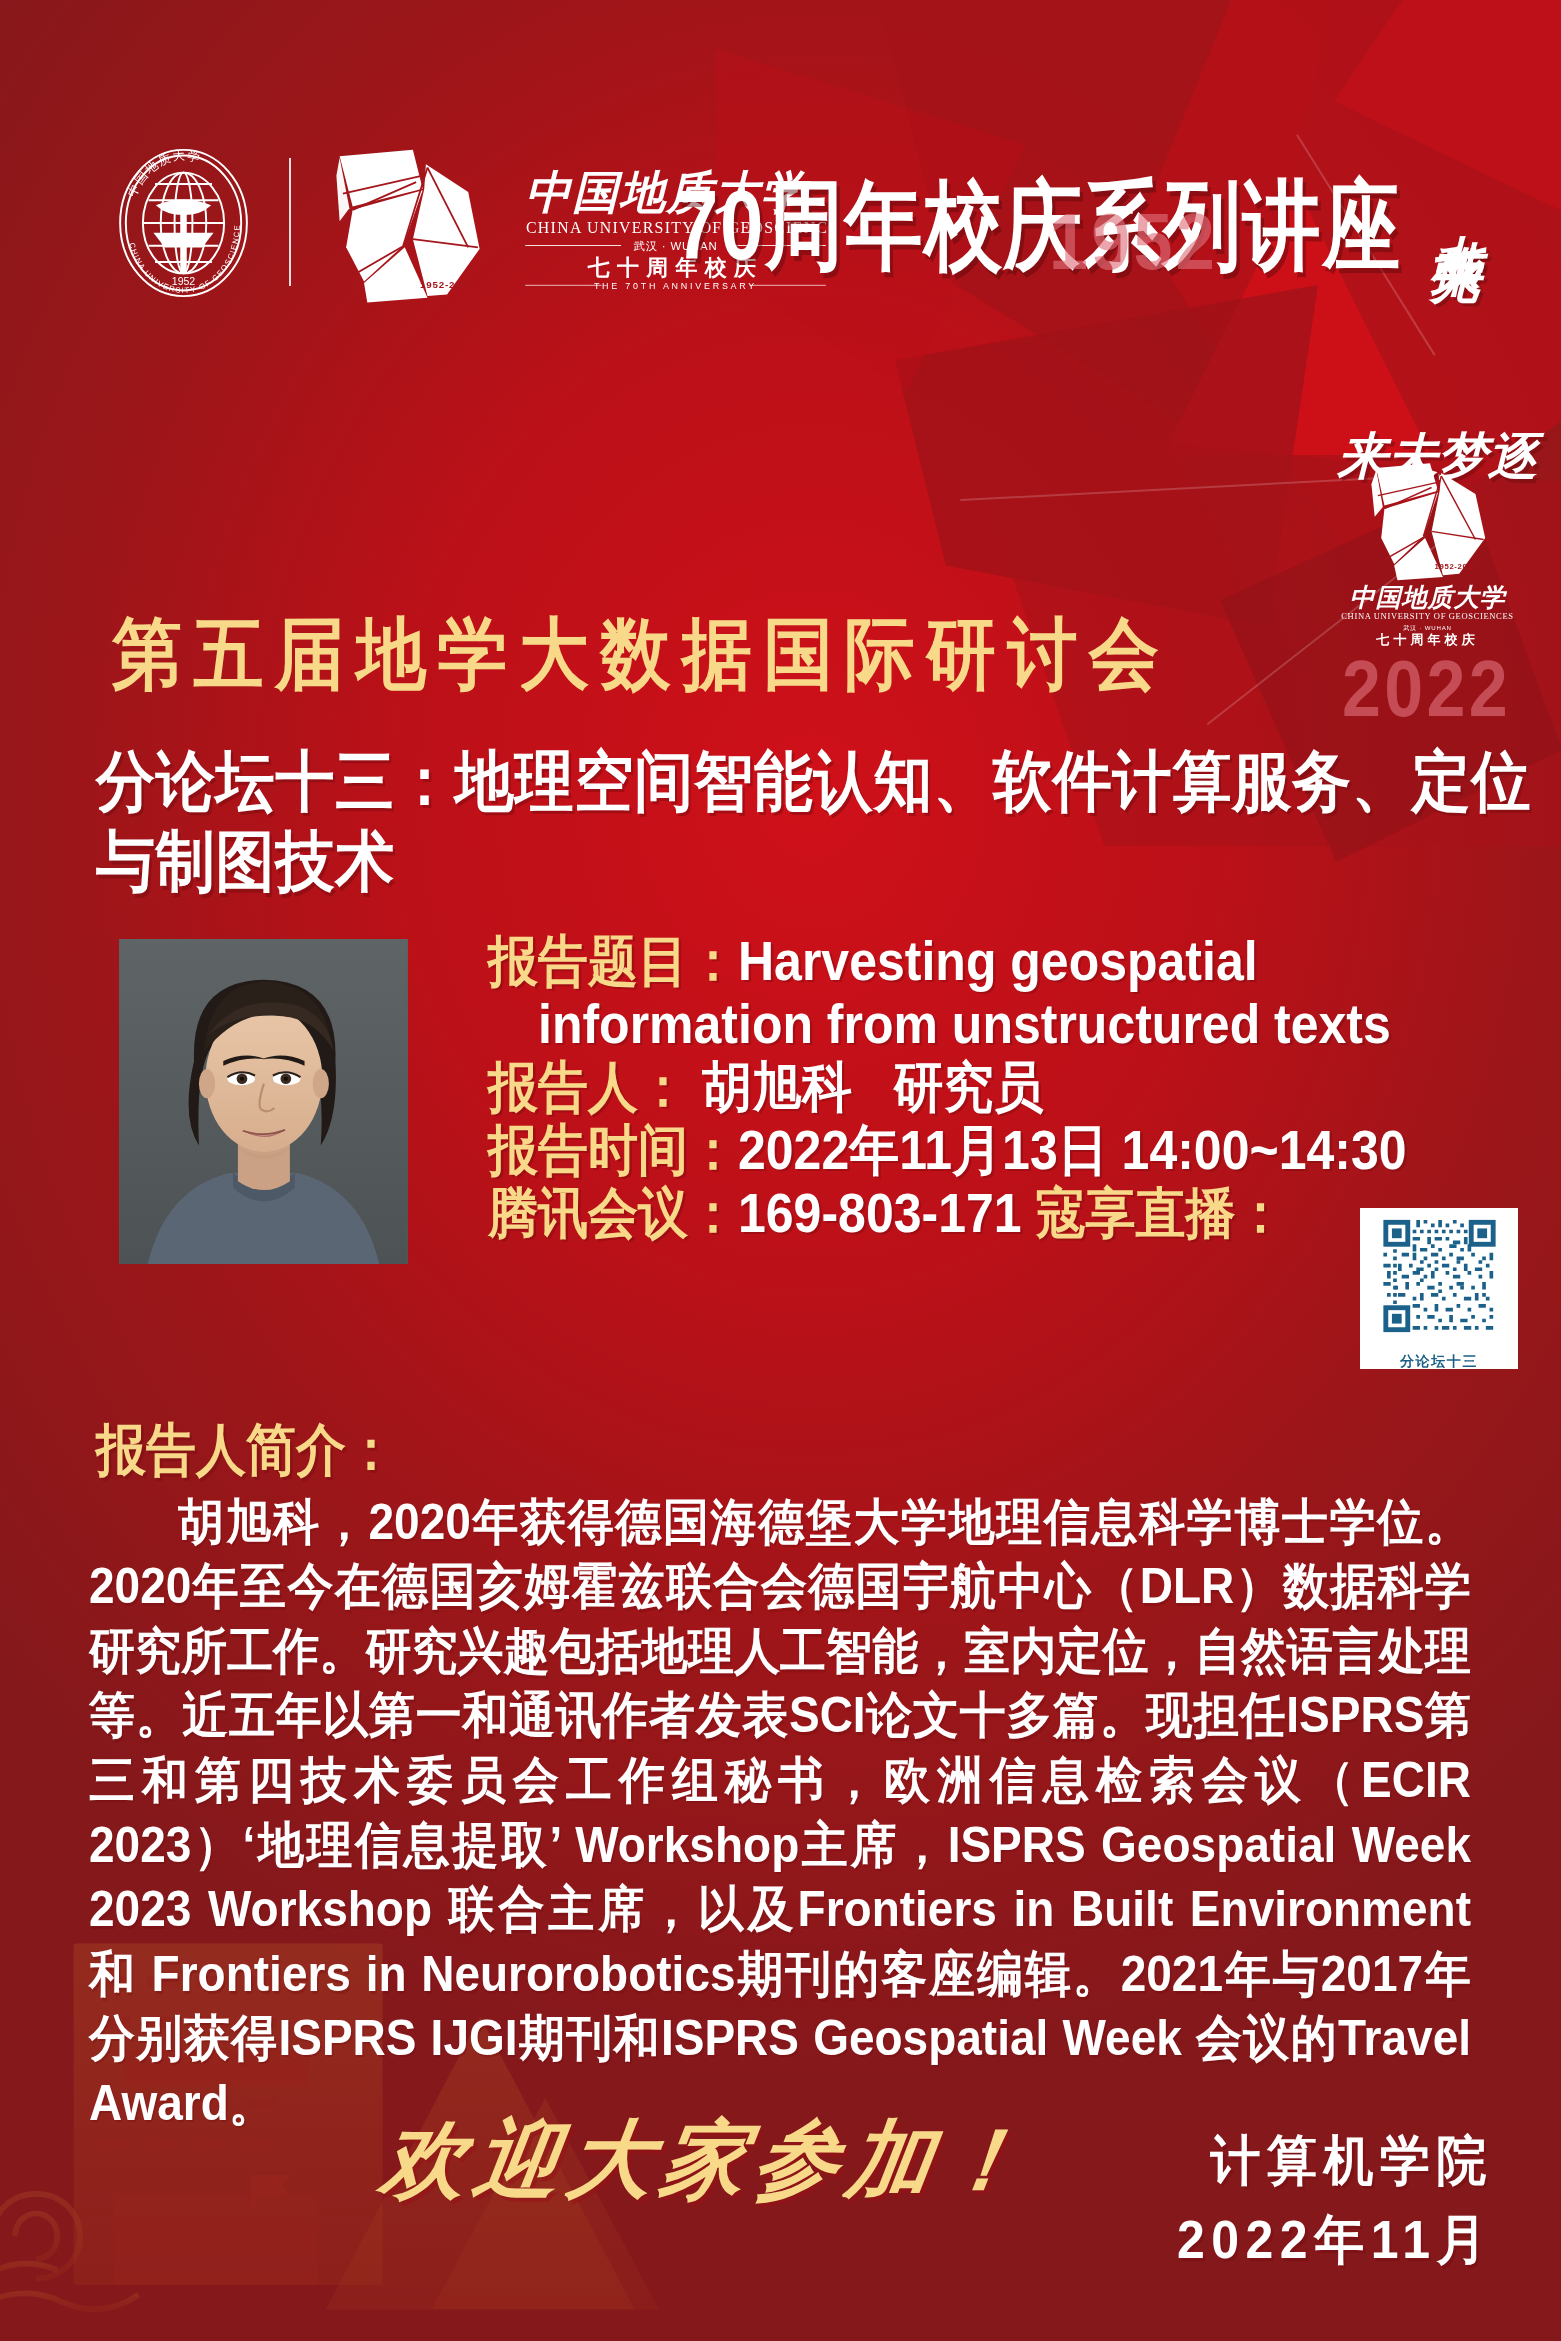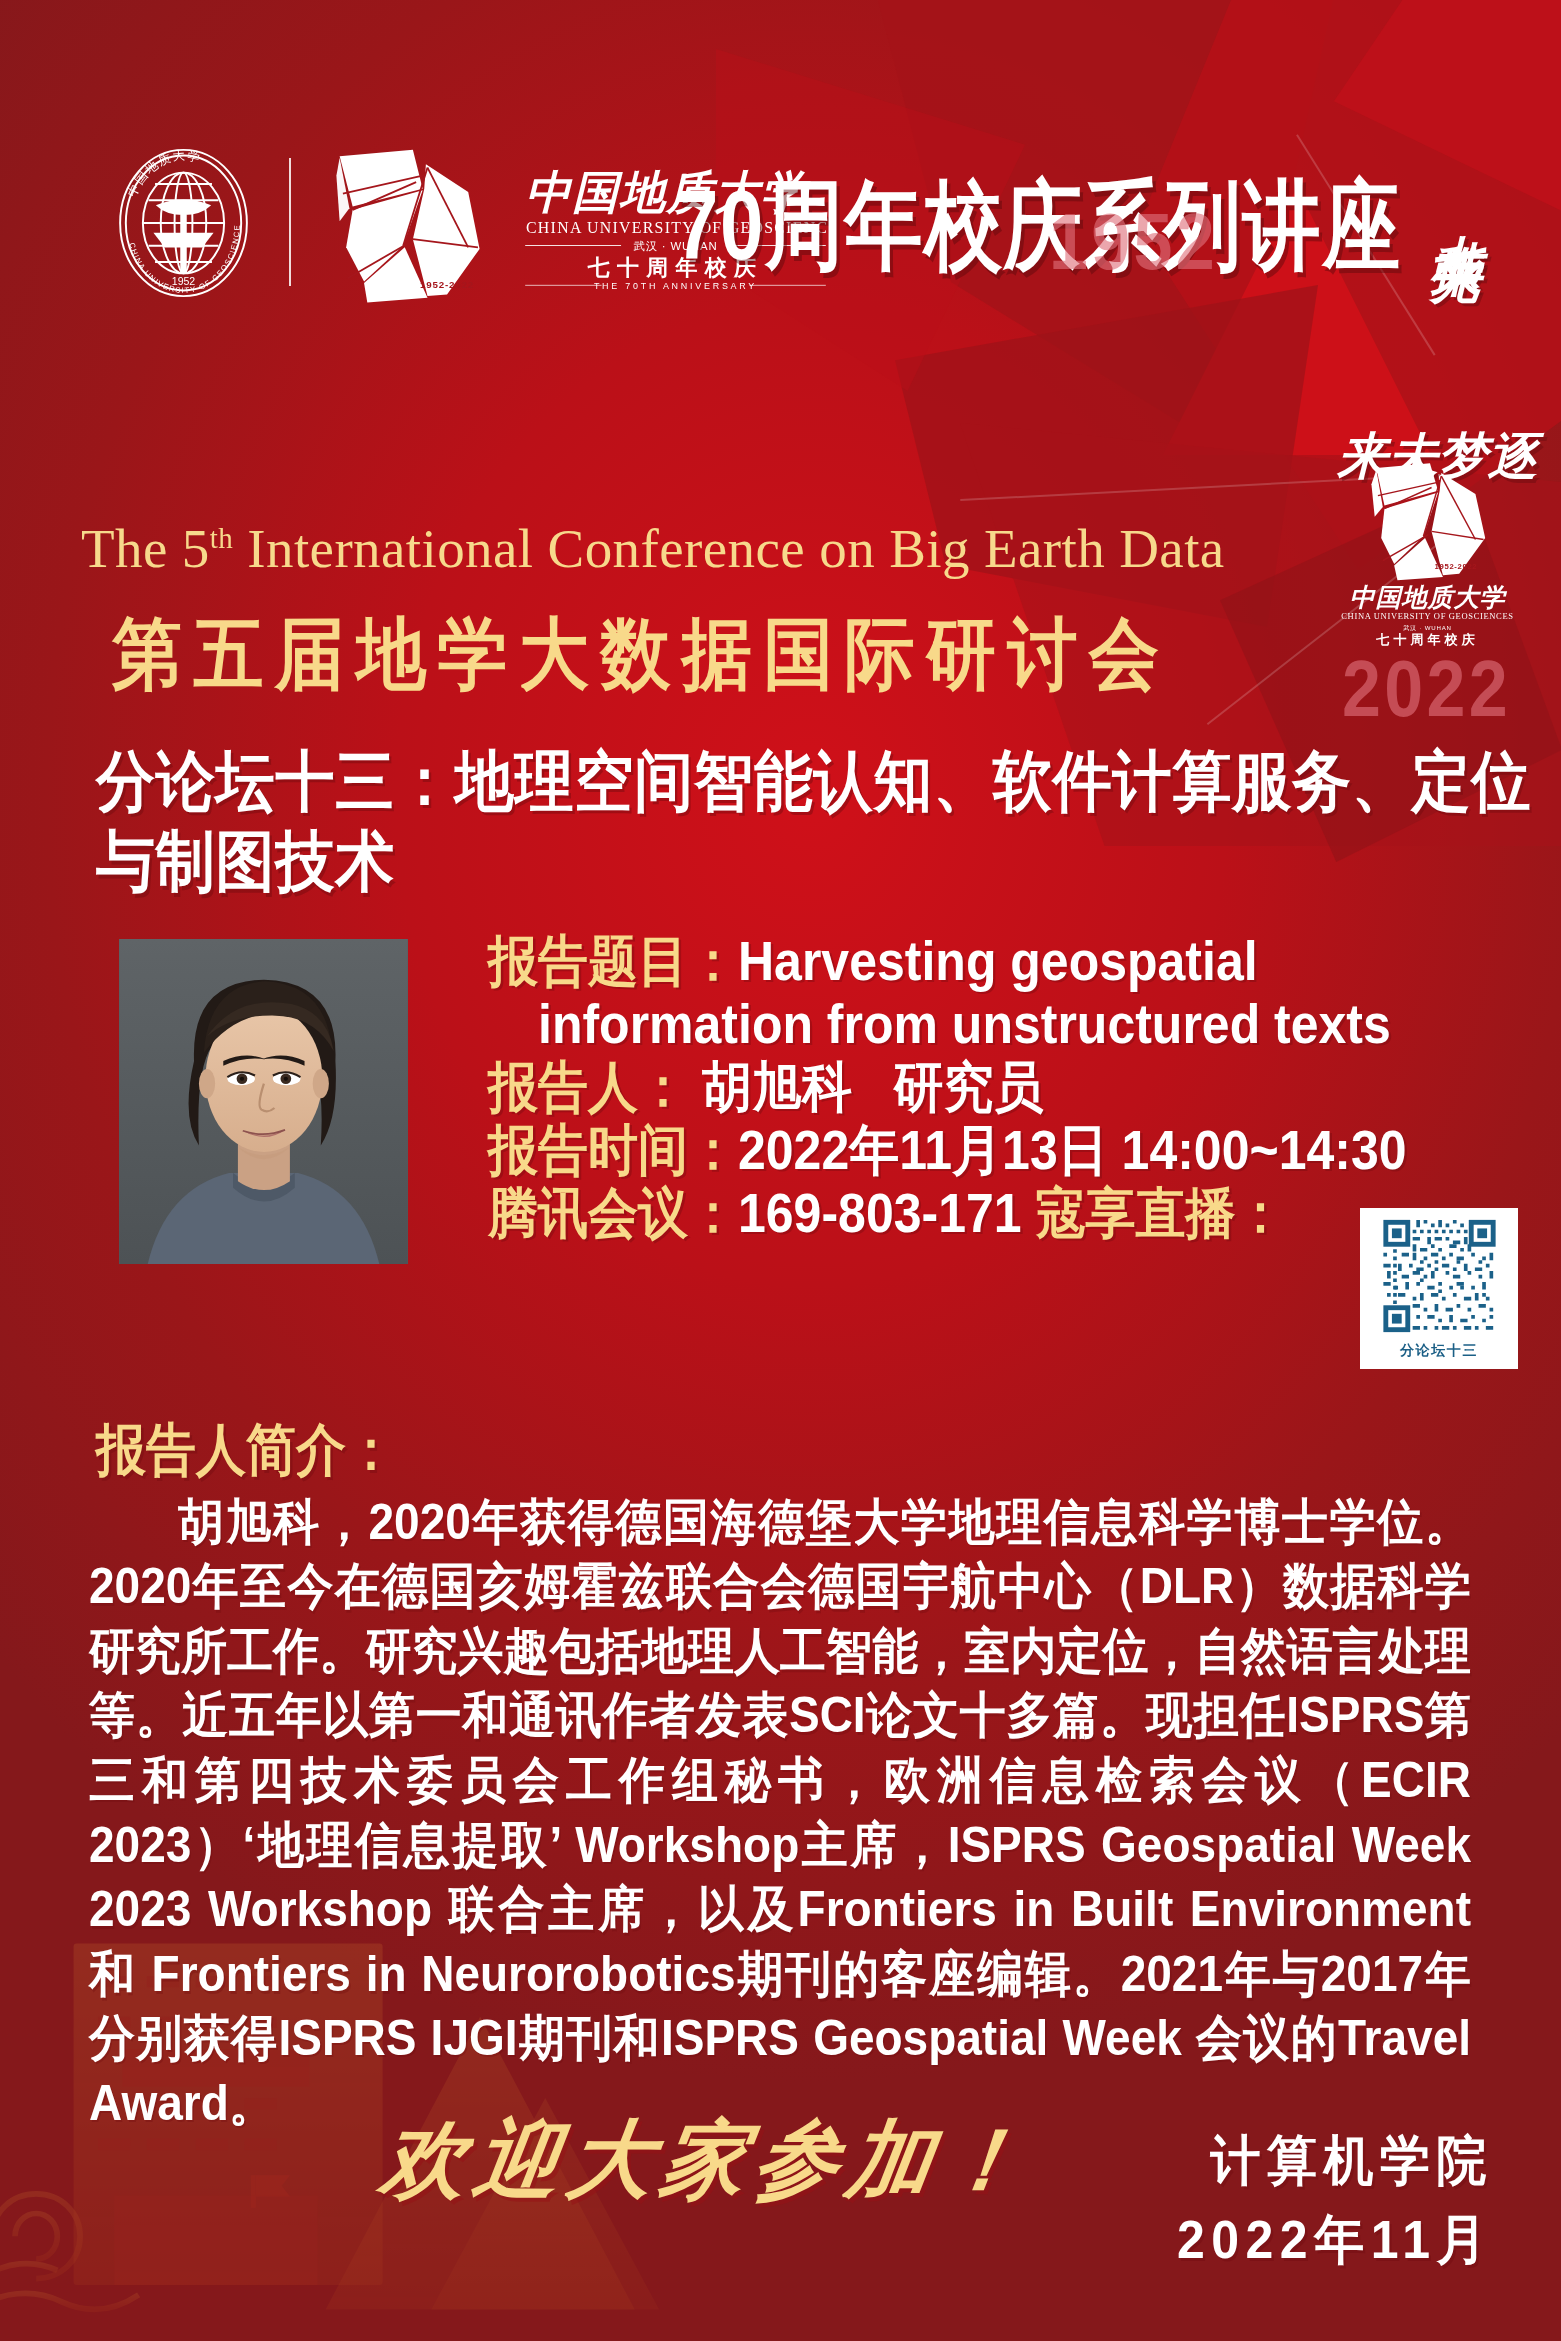--- a/index.html
+++ b/index.html
@@ -120,21 +120,21 @@
              text-shadow:2.4px 2.4px 0 rgba(110,10,14,.35); }
   .lbl{ color:#f8d98a; }
   .val{ color:#ffffff; }
   .ttl-line2{ padding-left:50px; }
 
   .qr{
     position:absolute; left:1360px; top:1208px;
     width:158px; height:161px; background:#ffffff; padding:6.5px 6.5px 0 6.5px;
   }
   .qr-caption{ font-size:14px; color:#1b5f86; text-align:center;
-               font-weight:700; letter-spacing:1.6px; margin-top:2px; }
+               font-weight:700; letter-spacing:1.6px; margin-top:13px; }
 
   
   .bio-head{
     position:absolute; left:96px; top:1413px;
     font-size:50px; font-weight:700; color:#f8d98a;
     transform:scaleY(1.12); transform-origin:left top;
     text-shadow:2.4px 2.4px 0 rgba(110,10,14,.35);
   }
   .bio-body{
     position:absolute; left:89px; top:1490px; width:1382px;
@@ -321,21 +321,20 @@
     </g>
     <text x="150" y="140" text-anchor="middle" font-size="9.5" fill="#a5161c" font-weight="bold" font-family="'Liberation Sans',sans-serif" letter-spacing=".8">1952-2022</text>
     <text x="115" y="186" text-anchor="middle" font-size="31" fill="#ffffff" font-weight="bold" font-style="italic" font-family="'Liberation Serif',serif" letter-spacing="1">中国地质大学</text>
     <text x="115" y="202" text-anchor="middle" font-size="10.5" fill="#ffffff" font-family="'Liberation Serif',serif" letter-spacing=".8">CHINA UNIVERSITY OF GEOSCIENCES</text>
     <text x="115" y="215" text-anchor="middle" font-size="7.5" fill="#ffffff" font-family="'Liberation Sans',sans-serif" letter-spacing="1">武汉 · WUHAN</text>
     <text x="115" y="232" text-anchor="middle" font-size="16" fill="#ffffff" font-weight="bold" font-family="'Liberation Sans',sans-serif" letter-spacing="5">七十周年校庆</text>
   </svg>
 
   <div class="year-2022">2022</div>
 
-  <div class="conf-en"><span>The 5</span><sup>th</sup><span> International Conference on Big Earth Data</span></div>
 
   <div class="conf-cn">第五届地学大数据国际研讨会</div>
 
   <div class="forum-title">分论坛十三：地理空间智能认知、软件计算服务、定位与制图技术</div>
 
   <div class="portrait">
     <svg viewBox="0 0 355 400">
       <defs>
         <linearGradient id="bgp" x1="0" y1="0" x2="0" y2="1">
           <stop offset="0%" stop-color="#5f6467"></stop>

